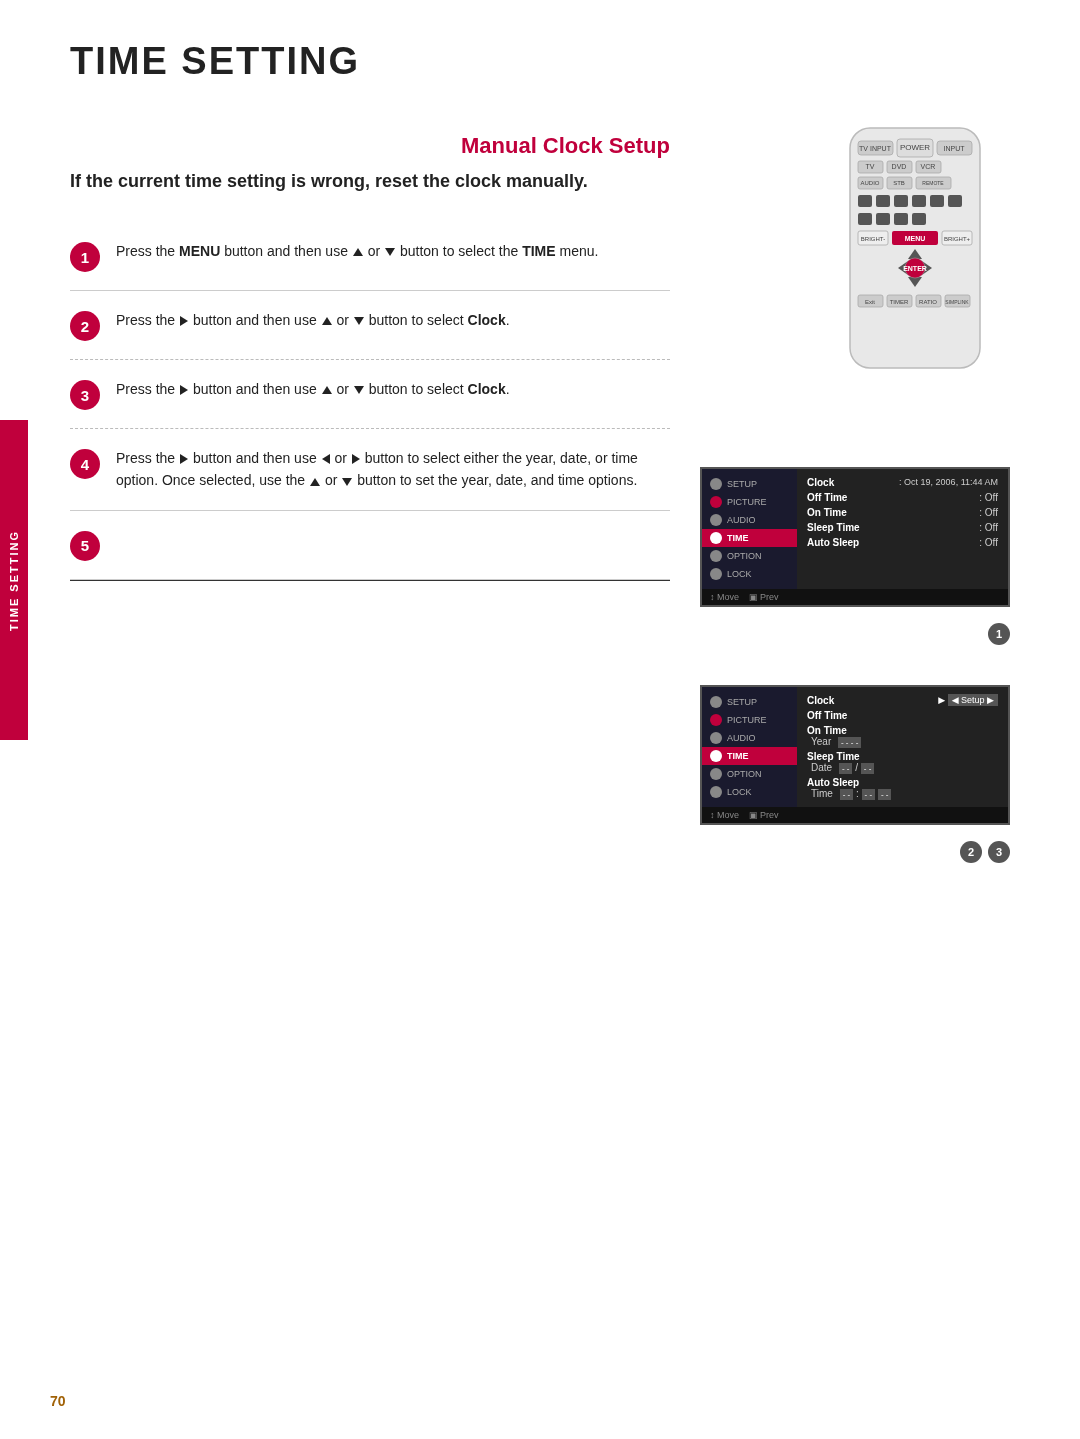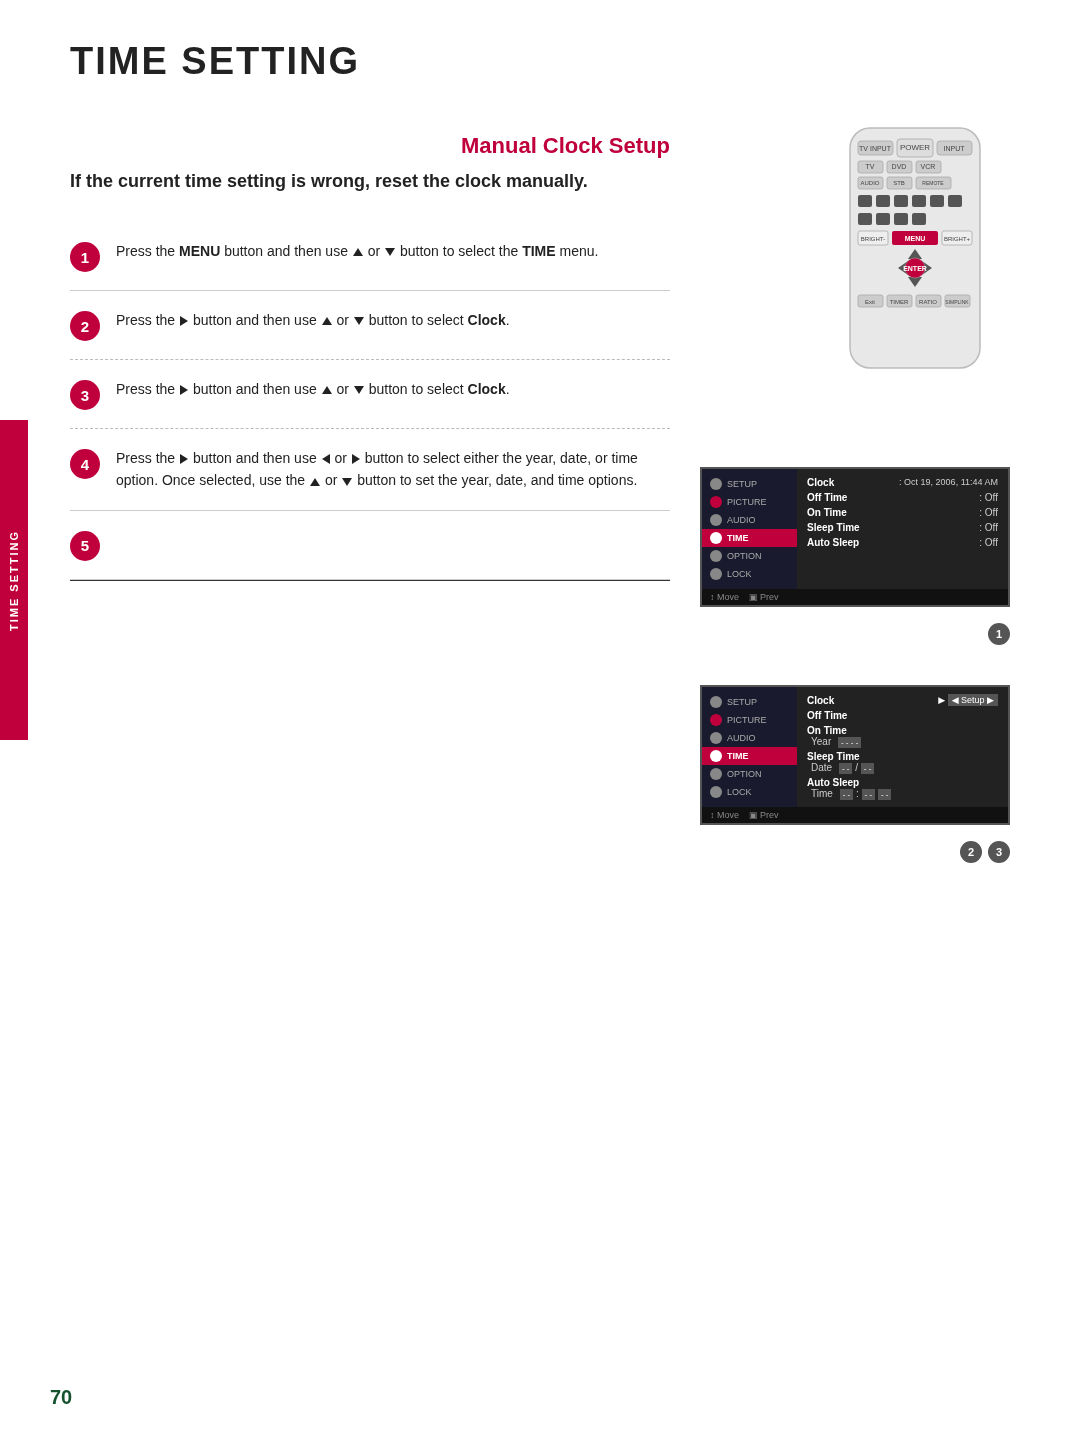--- a/index.html
+++ b/index.html
@@ -256,23 +256,23 @@
       padding: 3px 8px;
       display: flex;
       gap: 10px;
     }
 
     
     .page-number {
       position: absolute;
       bottom: 30px;
       left: 50px;
-      font-size: 20px;
-      font-weight: bold;
-      color: #14532d;
+      font-size: 14px;
+      font-weight: bold;
+      color: #a16207;
     }
 
     .divider {
       border: none;
       border-top: 1.5px solid #333;
       margin: 0;
     }
 
     
     .screens-container {

